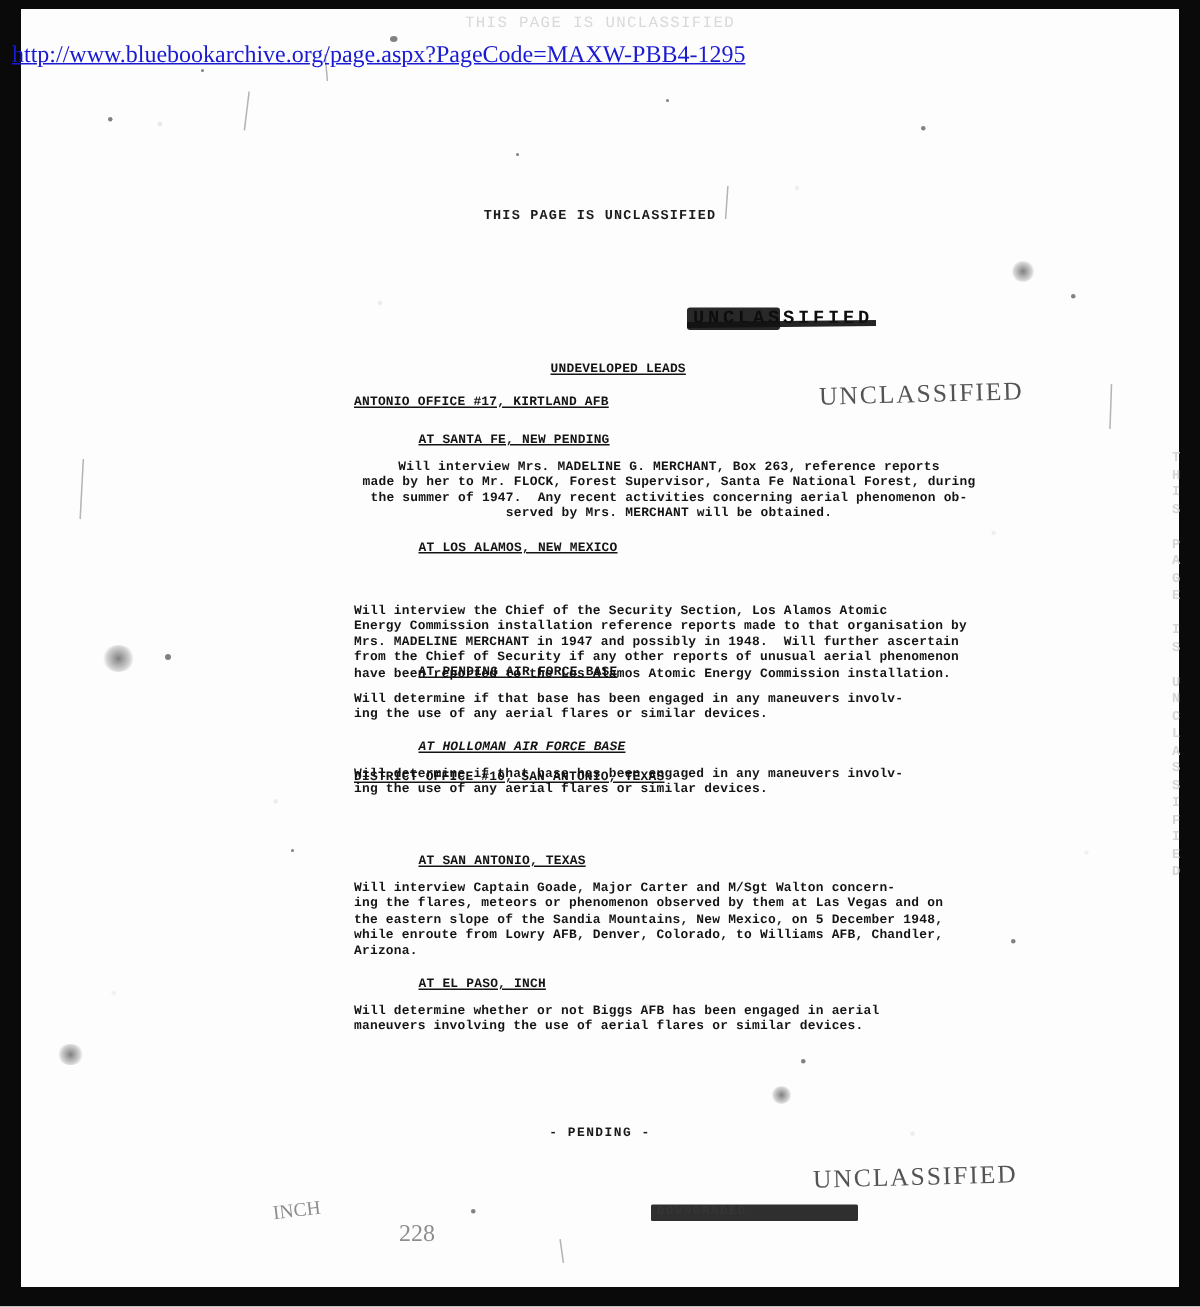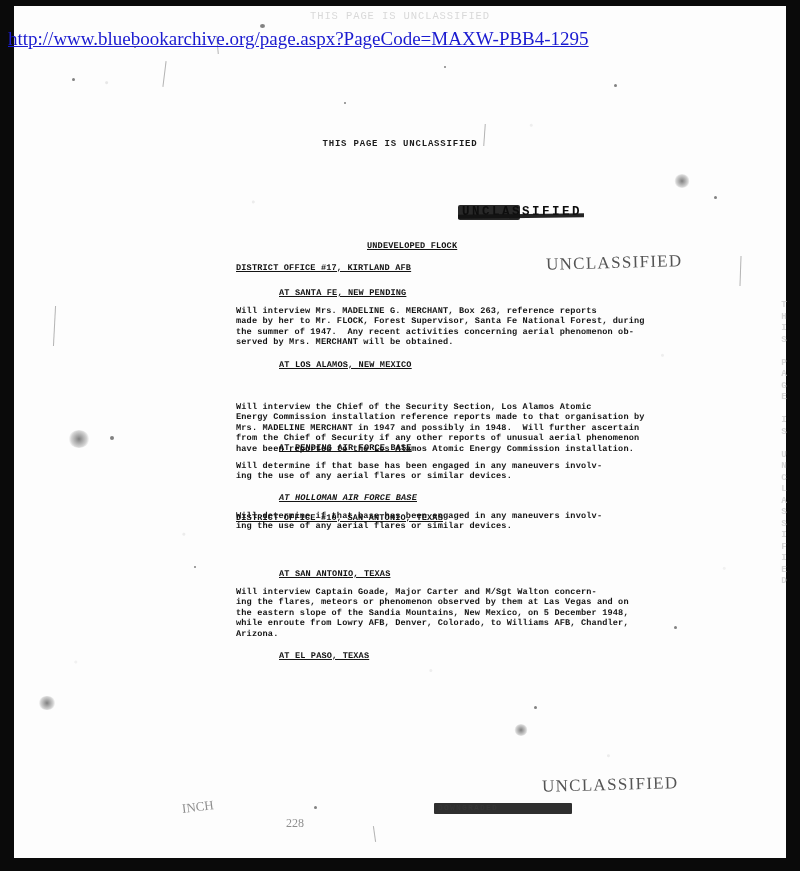--- a/index.html
+++ b/index.html
@@ -83,21 +83,21 @@
     z-index: 6;
   }
 
   
   .archive-url {
     position: absolute;
     left: 8px;
     top: 28px;
     color: #1a1ad0;
     font-family: "Liberation Serif", serif;
-    font-size: 19px;
+    font-size: 16px;
     text-decoration: underline;
     white-space: nowrap;
     z-index: 7;
   }
 
   
   .doc {
     position: absolute;
     left: 0; top: 0;
     width: 772px; height: 852px;
@@ -302,26 +302,26 @@
 
       <div class="conf-blob"></div>
       <div class="conf-stamp">
         <span>UNCLASSIFIED</span>
         <span class="strike"></span>
       </div>
 
       <div class="unclass-stamp" style="left:532px;top:252px;">UNCLASSIFIED</div>
       <div class="unclass-stamp" style="left:528px;top:774px;">UNCLASSIFIED</div>
 
-      <div class="tp ul" style="left:353px;top:235px;">UNDEVELOPED FLOCK</div>
-
-      <div class="tp ul" style="left:222px;top:257px;">DISTRICT OFFICE #17, KIRTLAND AFB</div>
+      <div class="tp ul" style="left:353px;top:235px;">UNDEVELOPED LEADS</div>
+
+      <div class="tp ul" style="left:222px;top:257px;">ANTONIO OFFICE #17, KIRTLAND AFB</div>
 
       <div class="tp ul" style="left:265px;top:282px;">AT SANTA FE, NEW PENDING</div>
-      <div class="tp" style="left:222px;top:300px;width:420px;">Will interview Mrs. MADELINE G. MERCHANT, Box 263, reference reports
+      <div class="tp" style="left:222px;top:300px;width:420px;text-align:center;">Will interview Mrs. MADELINE G. MERCHANT, Box 263, reference reports
 made by her to Mr. FLOCK, Forest Supervisor, Santa Fe National Forest, during
 the summer of 1947.  Any recent activities concerning aerial phenomenon ob-
 served by Mrs. MERCHANT will be obtained.</div>
 
       <div class="tp ul" style="left:265px;top:354px;">AT LOS ALAMOS, NEW MEXICO</div>
       <div class="tp" style="left:222px;top:372px;width:430px;margin-top:24px;">Will interview the Chief of the Security Section, Los Alamos Atomic
 Energy Commission installation reference reports made to that organisation by
 Mrs. MADELINE MERCHANT in 1947 and possibly in 1948.  Will further ascertain
 from the Chief of Security if any other reports of unusual aerial phenomenon
 have been reported to the Los Alamos Atomic Energy Commission installation.</div>
@@ -336,24 +336,27 @@
 
       <div class="tp ul" style="left:222px;top:507px;">DISTRICT OFFICE #10, SAN ANTONIO, TEXAS</div>
 
       <div class="tp ul" style="left:265px;top:563px;">AT SAN ANTONIO, TEXAS</div>
       <div class="tp" style="left:222px;top:581px;width:425px;">Will interview Captain Goade, Major Carter and M/Sgt Walton concern-
 ing the flares, meteors or phenomenon observed by them at Las Vegas and on
 the eastern slope of the Sandia Mountains, New Mexico, on 5 December 1948,
 while enroute from Lowry AFB, Denver, Colorado, to Williams AFB, Chandler,
 Arizona.</div>
 
-      <div class="tp ul" style="left:265px;top:645px;">AT EL PASO, TEXAS</div>
-
+      <div class="tp ul" style="left:265px;top:645px;">AT EL PASO, INCH</div>
+      <div class="tp" style="left:222px;top:663px;width:420px;">Will determine whether or not Biggs AFB has been engaged in aerial
+maneuvers involving the use of aerial flares or similar devices.</div>
+
+      <div class="pending">- PENDING -</div>
 
       <div class="bottom-redaction"></div>
       <div class="bottom-redaction-text">DOWNGRADED</div>
 
       <div class="faint-note" style="left:168px;top:796px;font-size:13px;transform:rotate(-7deg);">INCH</div>
-      <div class="faint-note" style="left:272px;top:812px;font-size:12px;">228</div>
+      <div class="faint-note" style="left:252px;top:812px;font-size:16px;">228</div>
 
     </div>
   </div>
 </div>
 
 </body></html>

